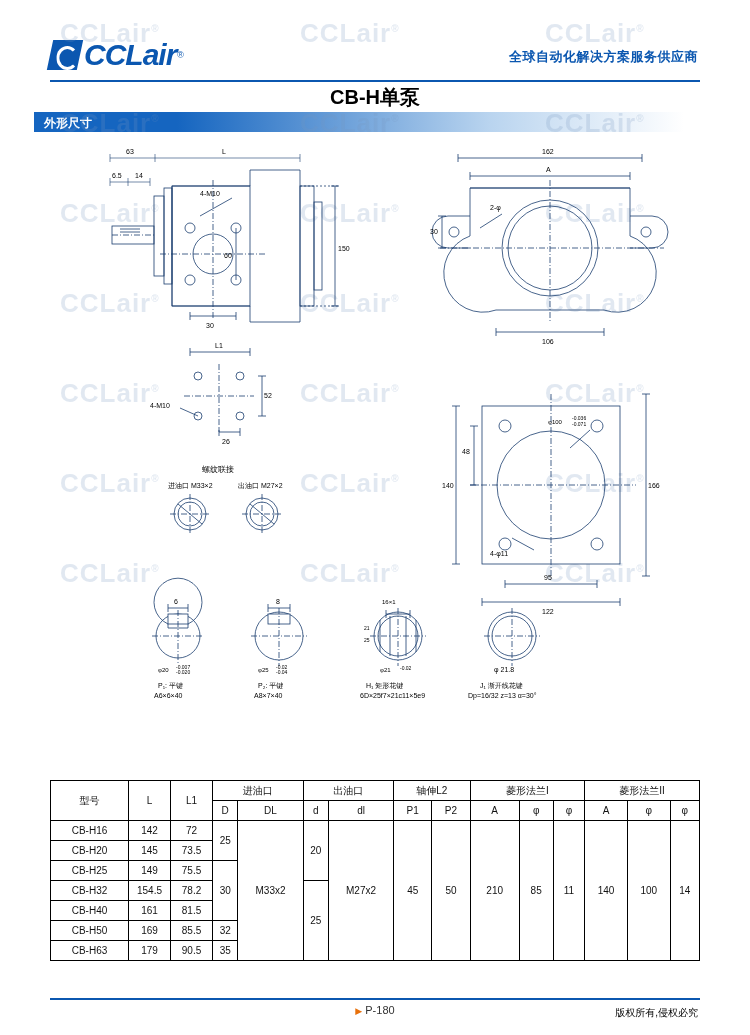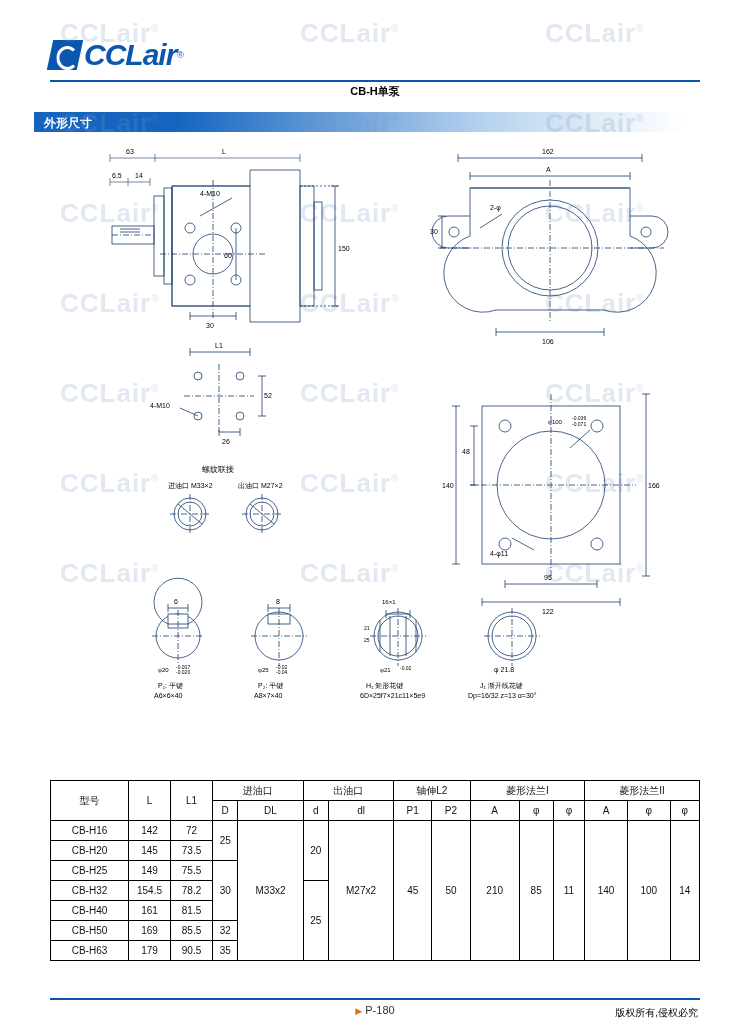--- a/index.html
+++ b/index.html
@@ -68,21 +68,21 @@
     left: 50px; top: 62px;
     width: 650px; height: 2px;
     background: #0b57b0;
   }
 
   
   .doc-title {
     position: absolute;
     top: 84px; left: 0; width: 750px;
     text-align: center;
-    font-size: 11px;
+    font-size: 20px;
     font-weight: bold;
     color: #000;
   }
 
   
   .section-bar {
     position: absolute;
     left: 34px; top: 112px;
     width: 650px; height: 20px;
     background: linear-gradient(to right, #1565c0 0%, #1565c0 22%, #b9d4ef 70%, #ffffff 100%);
@@ -170,20 +170,21 @@
 </style>
 </head>
 <body>
 
 <div class="header">
   <div class="logo">
     <div class="logo-mark"></div>
     <div class="logo-text">CCLair</div>
     <div class="logo-reg">®</div>
   </div>
+  <div class="header-slogan">全球自动化解决方案服务供应商</div>
   <div class="header-rule"></div>
 </div>
 
 <div class="doc-title">CB-H单泵</div>
 
 <div class="section-bar">
   <span>外形尺寸</span>
 </div>
 
 <div id="watermark-layer">

